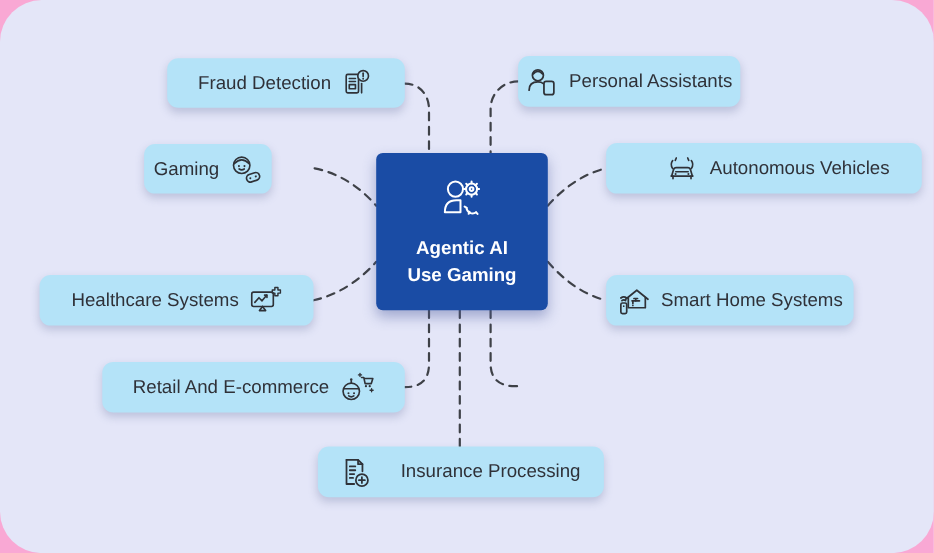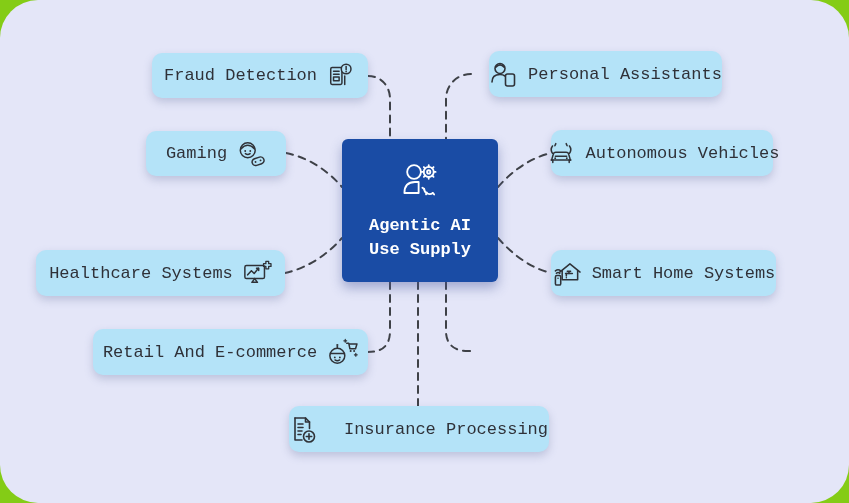--- a/index.html
+++ b/index.html
@@ -1,19 +1,19 @@
 <!DOCTYPE html>
 <html><head>
 <meta charset="utf-8">
 <style>
   html,body{margin:0;padding:0;background:#ffffff;}
   .stage{
     position:relative;width:849px;height:503px;
-    font-family:Liberation Mono, monospace;
-    background:#84cc16;overflow:hidden;
+    font-family:Liberation Sans, sans-serif;
+    background:#f9a8d4;overflow:hidden;
   }
   .panel{
     position:absolute;left:0;top:0;width:849px;height:503px;
     background:#E4E6F8;border-radius:38px;
   }
   .connectors{position:absolute;left:0;top:0;width:849px;height:503px;}
   .connectors path{fill:none;stroke:#3E4147;stroke-width:2;stroke-dasharray:7 6;stroke-linecap:round;}
   .node{
     position:absolute;display:flex;align-items:center;justify-content:center;gap:9px;
     background:#B4E3F8;border-radius:10px;
@@ -58,51 +58,51 @@
         <path d="M 8 10 H 14 M 8 13 H 14"></path>
         <rect x="8" y="16" width="6" height="4"></rect>
         <path d="M 20 15 V 24"></path>
         <circle cx="21.5" cy="7.5" r="5.2" fill="#B4E3F8"></circle>
         <path d="M 21.5 4.8 V 8.2"></path>
         <circle cx="21.5" cy="10.3" r="0.9" fill="#2F3238" stroke="none"></circle>
       </svg>
     </span>
   </div>
 
-  <div class="node" style="left:489px;top:51px;width:233px;height:46px;">
+  <div class="node" style="left:471px;top:51px;width:202px;height:46px;">
     <span class="icon">
       <svg width="30" height="28" viewBox="0 0 30 28">
         <circle cx="11" cy="8.5" r="5"></circle>
         <path d="M 6.8 7.2 Q 11 2.6 15.2 7.2"></path>
         <path d="M 3 22 Q 3 14.5 11 14.5 Q 14 14.5 16 16"></path>
         <rect x="16.5" y="14" width="9" height="12" rx="2"></rect>
       </svg>
     </span>
     <span class="lbl">Personal Assistants</span>
   </div>
 
-  <div class="node" style="left:146px;top:131px;width:140px;height:45px;justify-content:center;">
+  <div class="node" style="left:131px;top:131px;width:116px;height:45px;justify-content:center;">
     <span class="lbl">Gaming</span>
     <span class="icon">
       <svg width="30" height="28" viewBox="0 0 32 30">
         <circle cx="12.5" cy="11" r="8"></circle>
         <path d="M 5.2 9.5 Q 12.5 2 19.8 9.5"></path>
         <circle cx="9.8" cy="11.8" r="1" fill="#2F3238" stroke="none"></circle>
         <circle cx="15.2" cy="11.8" r="1" fill="#2F3238" stroke="none"></circle>
         <path d="M 10 14.6 Q 12.5 16.4 15 14.6"></path>
         <g transform="rotate(-18 23.5 22.5)">
           <rect x="17" y="19" width="13" height="7.5" rx="3.7"></rect>
           <circle cx="20.7" cy="22.7" r="1" fill="#2F3238" stroke="none"></circle>
           <circle cx="26.3" cy="22.7" r="1" fill="#2F3238" stroke="none"></circle>
         </g>
       </svg>
     </span>
   </div>
 
-  <div class="node" style="left:551px;top:130px;width:222px;height:46px;">
+  <div class="node" style="left:551px;top:130px;width:263px;height:46px;padding-left:24px;">
     <span class="icon">
       <svg width="32" height="27" viewBox="0 0 34 28">
         <path d="M 8 6 Q 5.2 9.8 8 13.8"></path>
         <path d="M 11.5 3.5 L 10.5 5.8"></path>
         <path d="M 26 6 Q 28.8 9.8 26 13.8"></path>
         <path d="M 22.5 3.5 L 23.5 5.8"></path>
         <path d="M 7 21 L 8.8 14.8 Q 9.3 12.8 11.5 12.8 H 22.5 Q 24.7 12.8 25.2 14.8 L 27 21"></path>
         <path d="M 6.5 21 H 27.5"></path>
         <path d="M 8.3 21 V 23.6 M 25.7 21 V 23.6"></path>
         <path d="M 11 16.8 H 23"></path>
@@ -120,21 +120,21 @@
         <path d="M 7 36 Q 7 24 18.5 24 L 22.5 24 L 22.5 36 Z"></path>
         <circle cx="33.5" cy="13" r="5.5"></circle>
         <circle cx="33.5" cy="13" r="1.8"></circle>
         <path d="M 39 13 H 41 M 37.4 16.9 L 38.8 18.3 M 33.5 18.5 V 20.5 M 29.6 16.9 L 28.2 18.3 M 28 13 H 26 M 29.6 9.1 L 28.2 7.7 M 33.5 7.5 V 5.5 M 37.4 9.1 L 38.8 7.7"></path>
         <path d="M 28.5 31.5 A 6 6 0 0 0 38 36"></path>
         <path d="M 28.5 31.5 L 26.6 30.3 M 31.5 35.5 L 30.6 37.5 M 38 36 L 39.4 37.6"></path>
       </svg>
     </span>
     <div class="ctitle">
       <div>Agentic AI</div>
-      <div>Use Supply</div>
+      <div>Use Gaming</div>
     </div>
   </div>
 
   <div class="node" style="left:36px;top:250px;width:249px;height:46px;">
     <span class="lbl">Healthcare Systems</span>
     <span class="icon">
       <svg width="30" height="28" viewBox="0 0 32 30">
         <rect x="3" y="7" width="21" height="14" rx="1.8"></rect>
         <path d="M 6 17 L 10 12.5 L 13 15.5 L 17.5 10"></path>
         <path d="M 15.5 10 H 17.8 V 12.3"></path>

